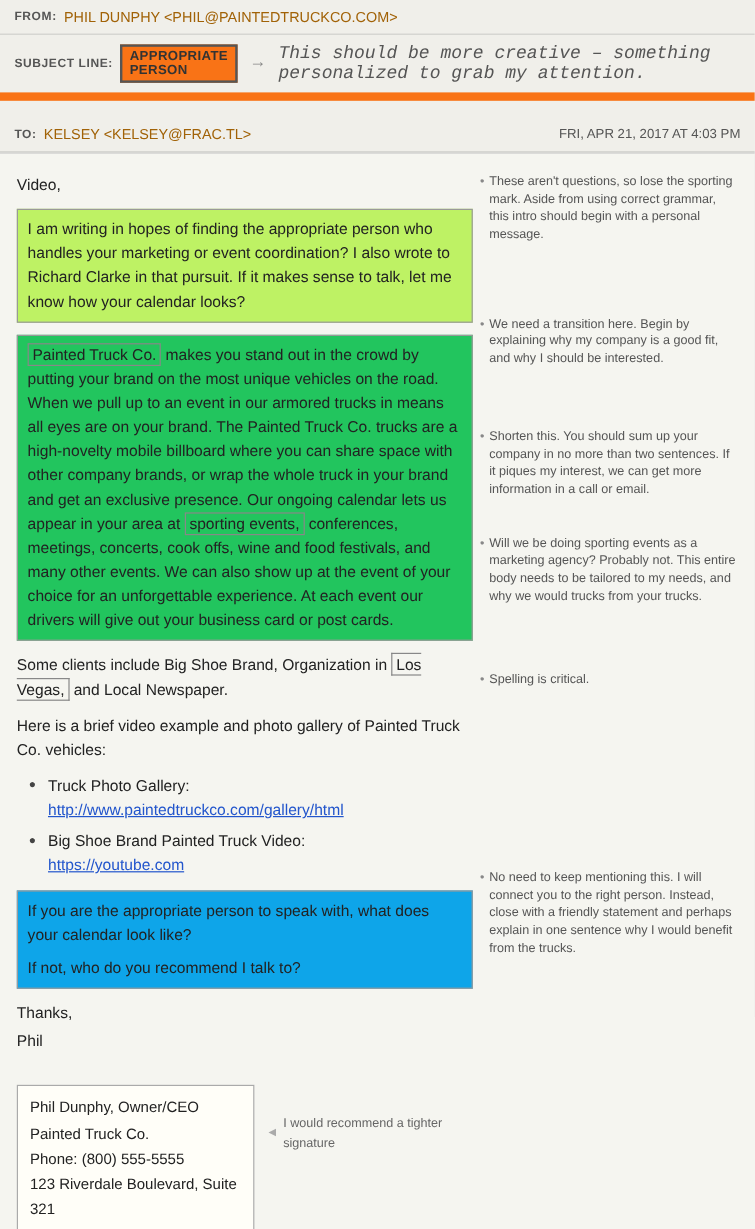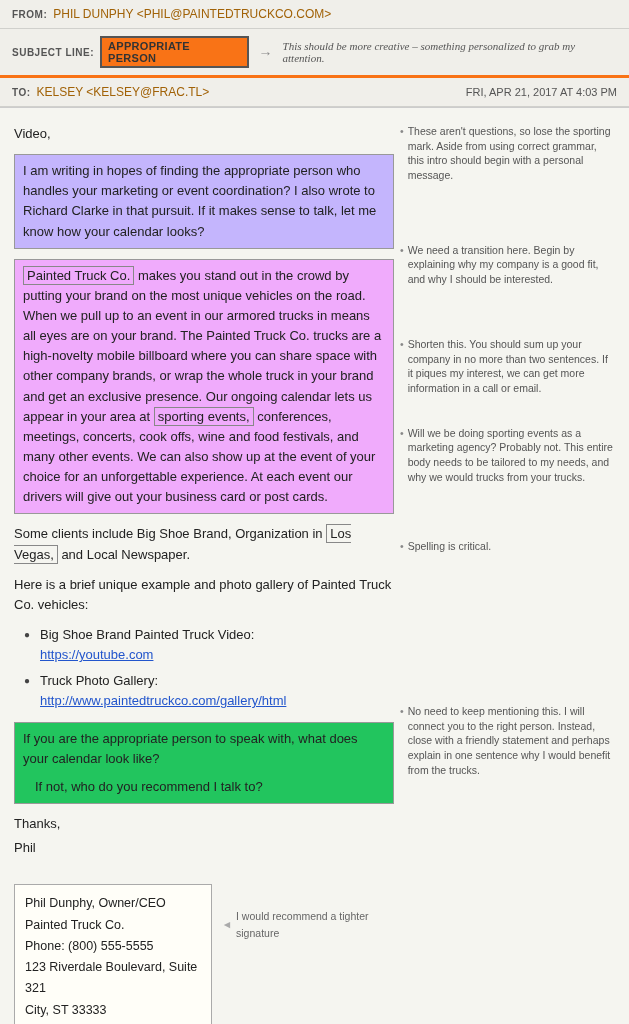--- a/index.html
+++ b/index.html
@@ -41,48 +41,49 @@
     }
     .header-value {
       font-family: Arial, sans-serif;
       font-size: 12px;
       color: #a16207;
     }
     .subject-row {
       display: flex;
       align-items: center;
       padding: 7px 12px;
-      border-bottom: 3px solid #f97316;
+      border-bottom: 7px solid #f97316;
     }
     .subject-box {
       border: 2px solid #555;
       padding: 2px 6px;
       font-family: Arial, sans-serif;
       font-size: 11px;
       font-weight: bold;
       color: #333;
       letter-spacing: 0.3px;
       background: #f97316;
     }
     .subject-arrow {
       margin: 0 10px;
       color: #888;
       font-size: 14px;
     }
     .subject-note {
-      font-family: Liberation Serif, serif;
-      font-size: 11px;
+      font-family: Liberation Mono, monospace;
+      font-size: 15px;
       color: #555;
       font-style: italic;
     }
     .to-row {
       display: flex;
       align-items: center;
       padding: 7px 12px;
       border-bottom: 1px solid #d0d0cc;
+      margin-top: 14px;
     }
     .to-right {
       margin-left: auto;
       font-family: Arial, sans-serif;
       font-size: 11px;
       color: #555;
       padding-left: 25px;
     }
     .email-body {
       flex: 0 0 380px;
@@ -168,50 +169,50 @@
       <span class="to-right">FRI, APR 21, 2017 AT 4:03 PM</span>
     </div>
   </div>
 
   <div style="position:relative; flex:1; padding: 16px 12px 10px 14px;">
 
     <div class="email-body">
 
       <p class="email-para greeting">Video,</p>
 
-      <div style="border:1px solid #999; padding: 6px 8px; margin-bottom: 10px; background:#c4b5fd;">
+      <div style="border:1px solid #999; padding: 6px 8px; margin-bottom: 10px; background:#bef264;">
         <p>I am writing in hopes of finding the appropriate person who handles your marketing or event coordination? I also wrote to Richard Clarke in that pursuit. If it makes sense to talk, let me know how your calendar looks?</p>
       </div>
 
-      <div style="border:1px solid #999; padding: 6px 8px; margin-bottom: 10px; background:#f0abfc;">
+      <div style="border:1px solid #999; padding: 6px 8px; margin-bottom: 10px; background:#22c55e;">
         <p>
           <span style="border:1px solid #888; padding:1px 3px;">Painted Truck Co.</span><span> makes you stand out in the crowd by putting your brand on the most unique vehicles on the road. When we pull up to an event in our armored trucks in means all eyes are on your brand. The Painted Truck Co. trucks are a high-novelty mobile billboard where you can share space with other company brands, or wrap the whole truck in your brand and get an exclusive presence. Our ongoing calendar lets us appear in your area at </span><span style="border:1px solid #888; padding:1px 3px;">sporting events,</span><span> conferences, meetings, concerts, cook offs, wine and food festivals, and many other events. We can also show up at the event of your choice for an unforgettable experience. At each event our drivers will give out your business card or post cards.</span>
         </p>
       </div>
 
       <p class="email-para">
         <span>Some clients include Big Shoe Brand, Organization in </span><span style="border:1px solid #888; padding:1px 3px;">Los Vegas,</span><span> and Local Newspaper.</span>
       </p>
 
-      <p class="email-para">Here is a brief unique example and photo gallery of Painted Truck Co. vehicles:</p>
+      <p class="email-para">Here is a brief video example and photo gallery of Painted Truck Co. vehicles:</p>
 
       <ul class="email-list">
+        <li>
+          <span>Truck Photo Gallery:</span><br>
+          <a class="link-text" href="#">http://www.paintedtruckco.com/gallery/html</a>
+        </li>
         <li>
           <span>Big Shoe Brand Painted Truck Video:</span><br>
           <a class="link-text" href="#">https://youtube.com</a>
         </li>
-        <li>
-          <span>Truck Photo Gallery:</span><br>
-          <a class="link-text" href="#">http://www.paintedtruckco.com/gallery/html</a>
-        </li>
       </ul>
 
-      <div style="border:1px solid #999; padding: 6px 8px; margin-bottom: 10px; background:#22c55e;">
+      <div style="border:1px solid #999; padding: 6px 8px; margin-bottom: 10px; background:#0ea5e9;">
         <p>If you are the appropriate person to speak with, what does your calendar look like?</p>
-        <p style="margin-top:8px;margin-left:12px;">If not, who do you recommend I talk to?</p>
+        <p style="margin-top:8px;">If not, who do you recommend I talk to?</p>
       </div>
 
       <p class="closing">Thanks,</p>
       <p>Phil</p>
 
       <br>
 
       <div style="display:flex; align-items:flex-start; gap:10px;">
         <div class="signature-block">
           <div>Phil Dunphy, Owner/CEO</div>

